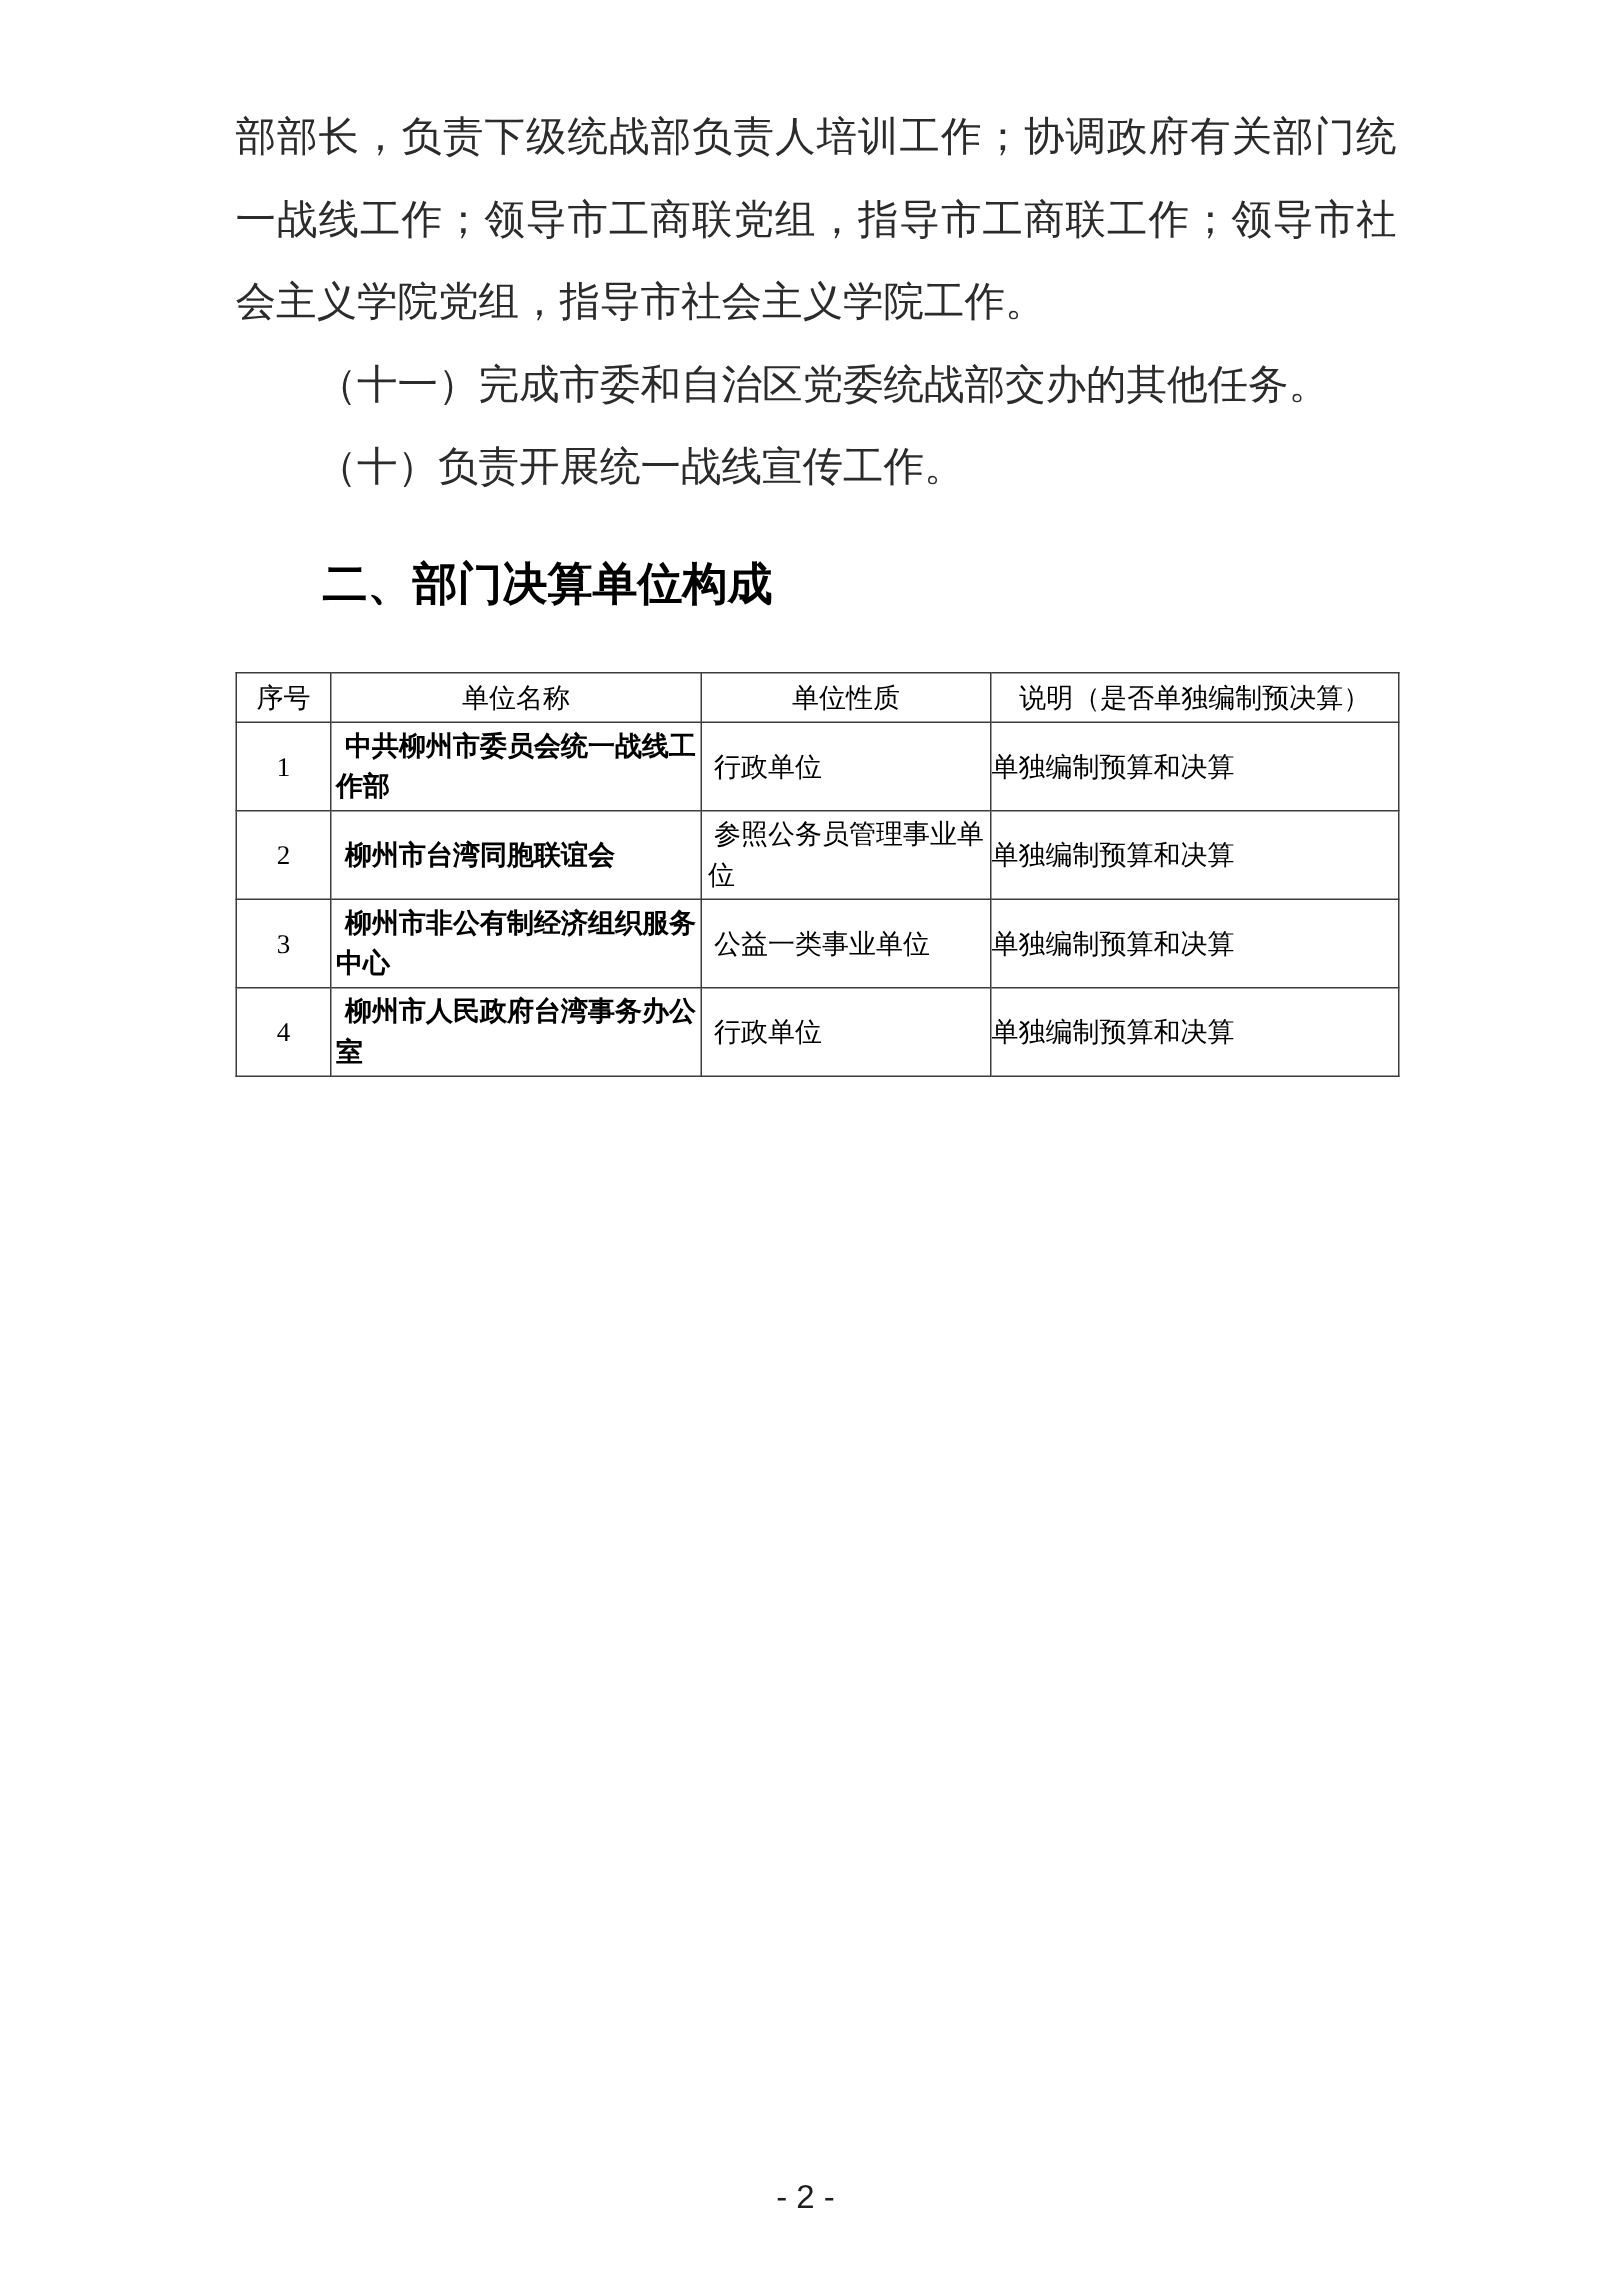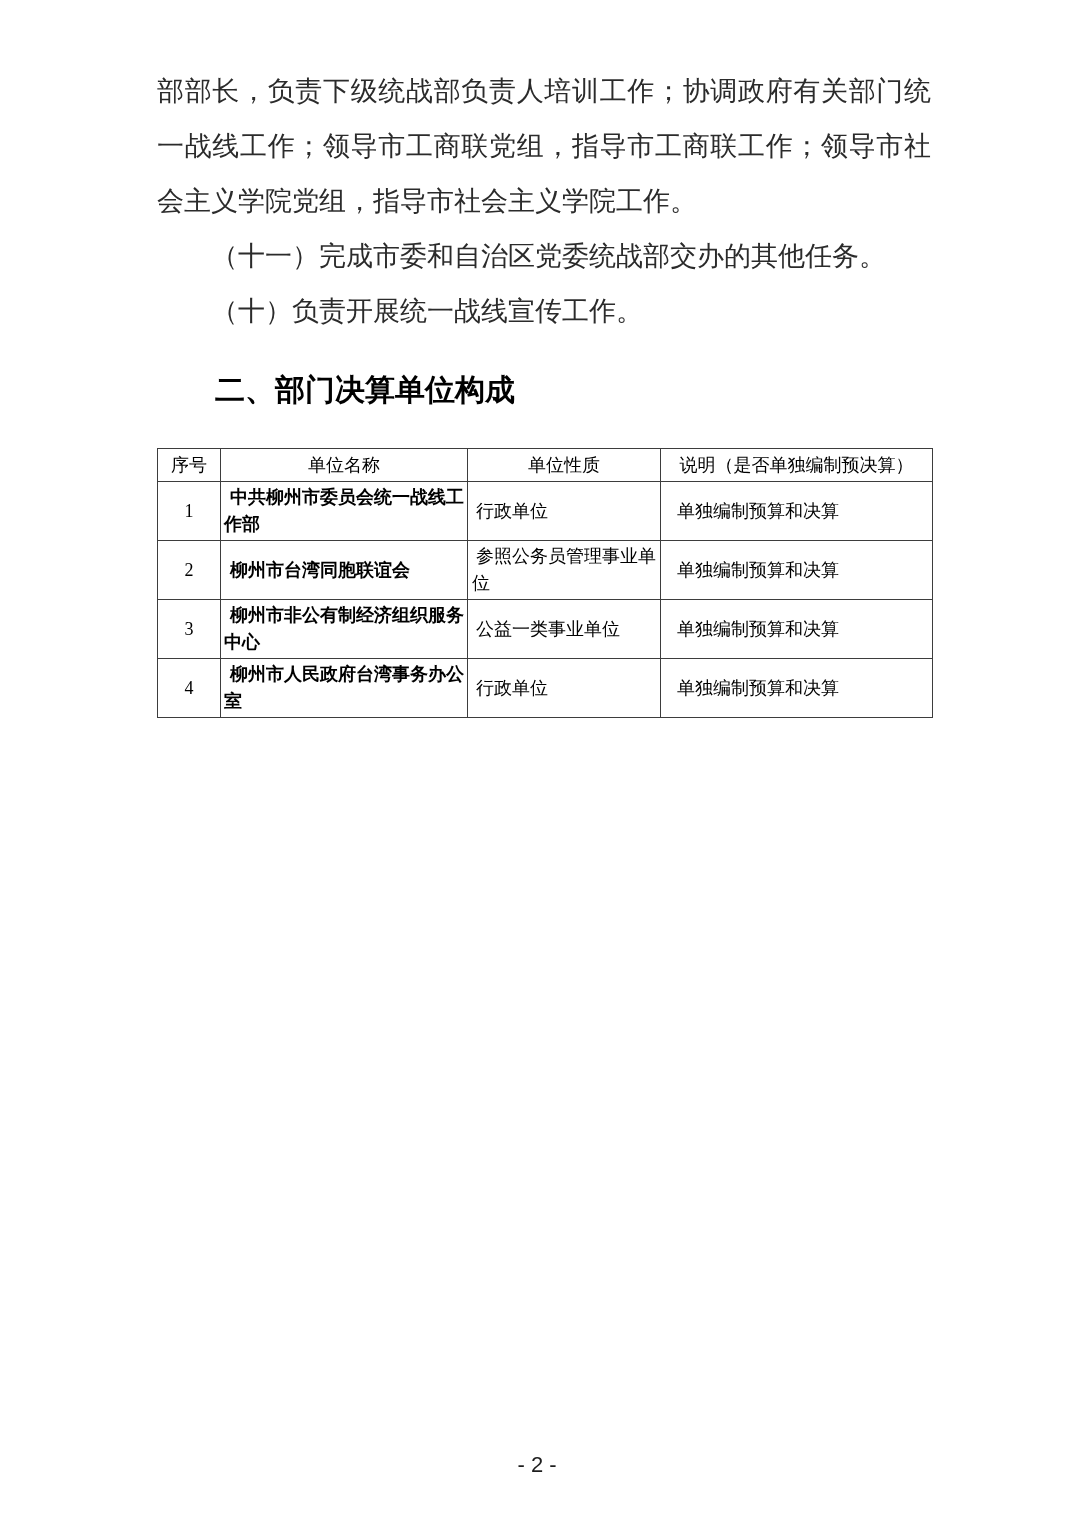--- a/index.html
+++ b/index.html
@@ -59,21 +59,21 @@
   .units-table th {
     font-weight: normal;
     text-align: center;
     font-size: 18px;
   }
   .units-table tbody tr { height: 57px; }
   .units-table td { line-height: 27px; }
   .units-table td.num  { text-align: center; }
   .units-table td.name   { padding: 2px 0 2px 3px; text-indent: 6px; font-weight: bold; }
   .units-table td.nature { padding: 2px 0 2px 4px; text-indent: 4px; }
-  .units-table td.note   { padding-left: 16px; }
+  .units-table td.note   { }
 
   .page-footer {
     position: absolute;
     top: 1452px; left: 0;
     width: 1074px;
     text-align: center;
     font-family: "Liberation Sans", "DejaVu Sans", sans-serif;
     font-size: 22px;
     color: #1d1d1d;
   }

